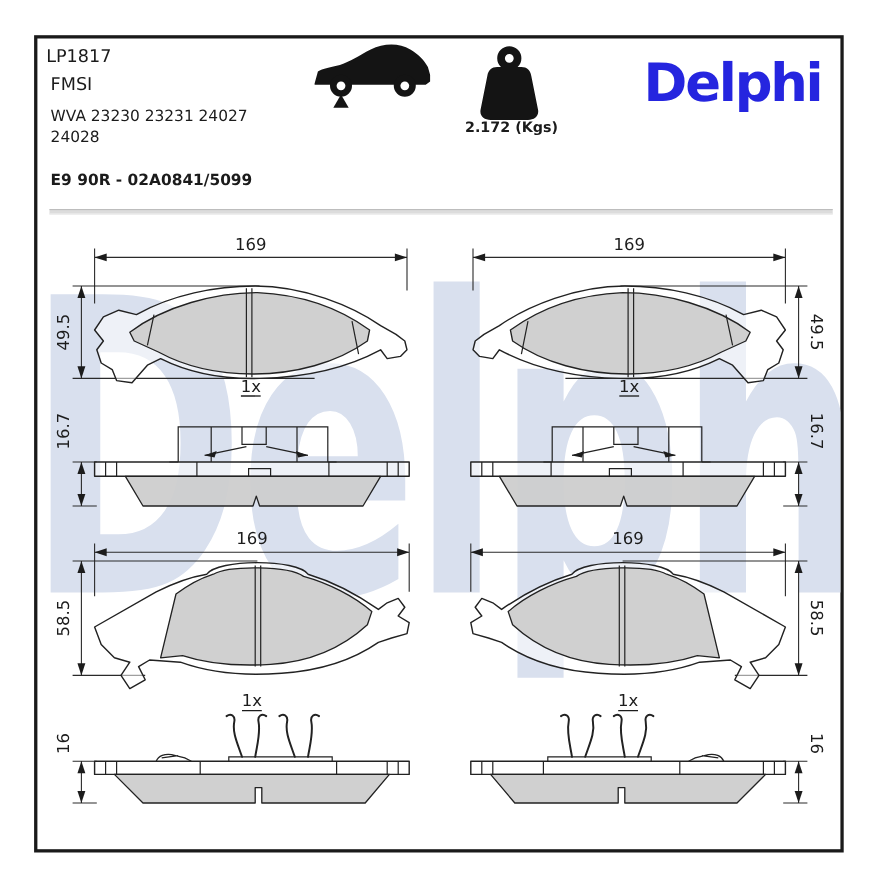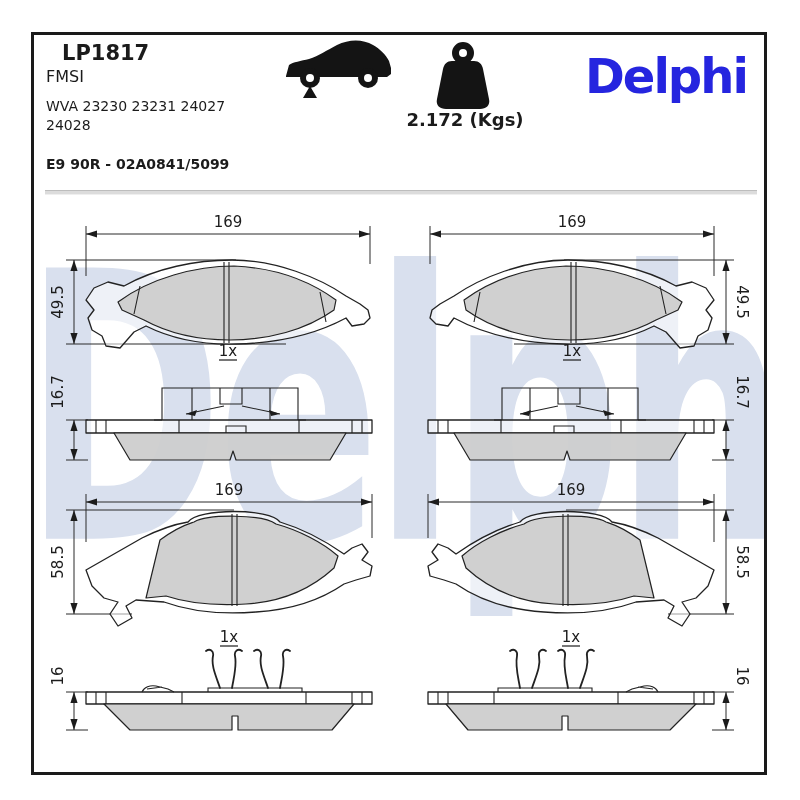--- a/index.html
+++ b/index.html
@@ -2,27 +2,27 @@
 <html><head>
 <meta charset="utf-8">
 <style>
   html,body{margin:0;padding:0;background:#ffffff;}
   .page{position:relative;width:800px;height:800px;background:#fff;overflow:hidden;
         font-family:"DejaVu Sans",sans-serif;color:#1b1b1b;}
   .frame{position:absolute;left:31px;top:32px;width:730px;height:737px;
          border:3px solid #1a1a1a;background:#fff;overflow:hidden;}
   .abs{position:absolute;}
   
-  .part{left:28px;top:6px;font-size:21px;font-weight:bold;z-index:2;}
+  .part{left:8px;top:6px;font-size:16px;font-weight:normal;z-index:2;}
   .fmsi{left:12px;top:32px;font-size:16px;font-weight:normal;z-index:2;}
   .wva{left:12px;top:62px;font-size:14px;font-weight:normal;line-height:19px;z-index:2;}
   .approval{left:12px;top:121px;font-size:14px;font-weight:bold;z-index:2;text-align:right;}
   .car{left:249px;top:1px;z-index:2;}
   .kg{left:396px;top:5px;z-index:2;}
-  .kg-label{left:366px;top:74px;width:130px;text-align:center;font-size:18px;font-weight:bold;z-index:2;}
+  .kg-label{left:366px;top:74px;width:130px;text-align:center;font-size:13px;font-weight:bold;z-index:2;}
   .logo{left:551px;top:13px;font-size:48px;font-weight:bold;color:#2525DF;
         letter-spacing:-2px;z-index:2;}
   .divider{left:11px;top:155px;width:712px;height:3px;z-index:2;
            border-top:1px solid #bdbdbd;border-bottom:1px solid #efefef;background:#dcdcdc;}
   
   .watermark{left:-10px;top:158px;font-size:240px;font-weight:bold;color:#d9e0ee;
              letter-spacing:-6px;z-index:0;transform:scaleY(1.55);transform-origin:top left;
              white-space:nowrap;pointer-events:none;display:inline-block;}
   
   .q{position:absolute;z-index:1;}

